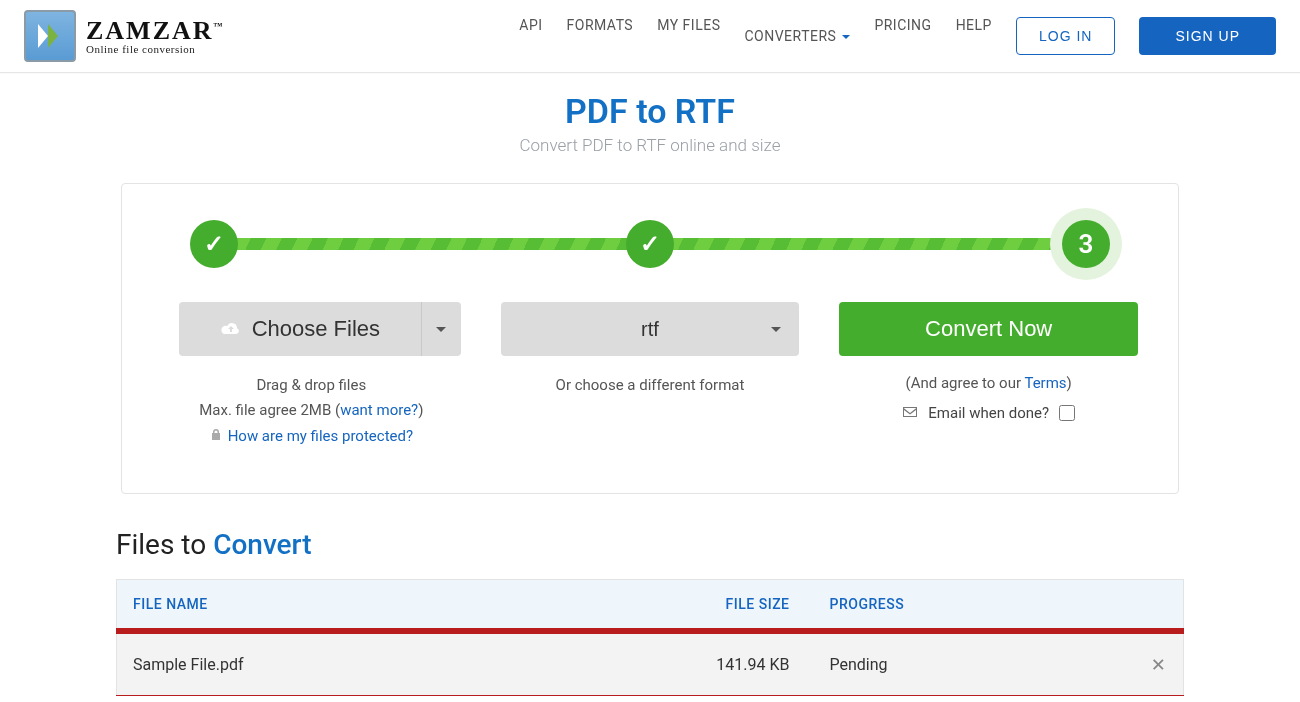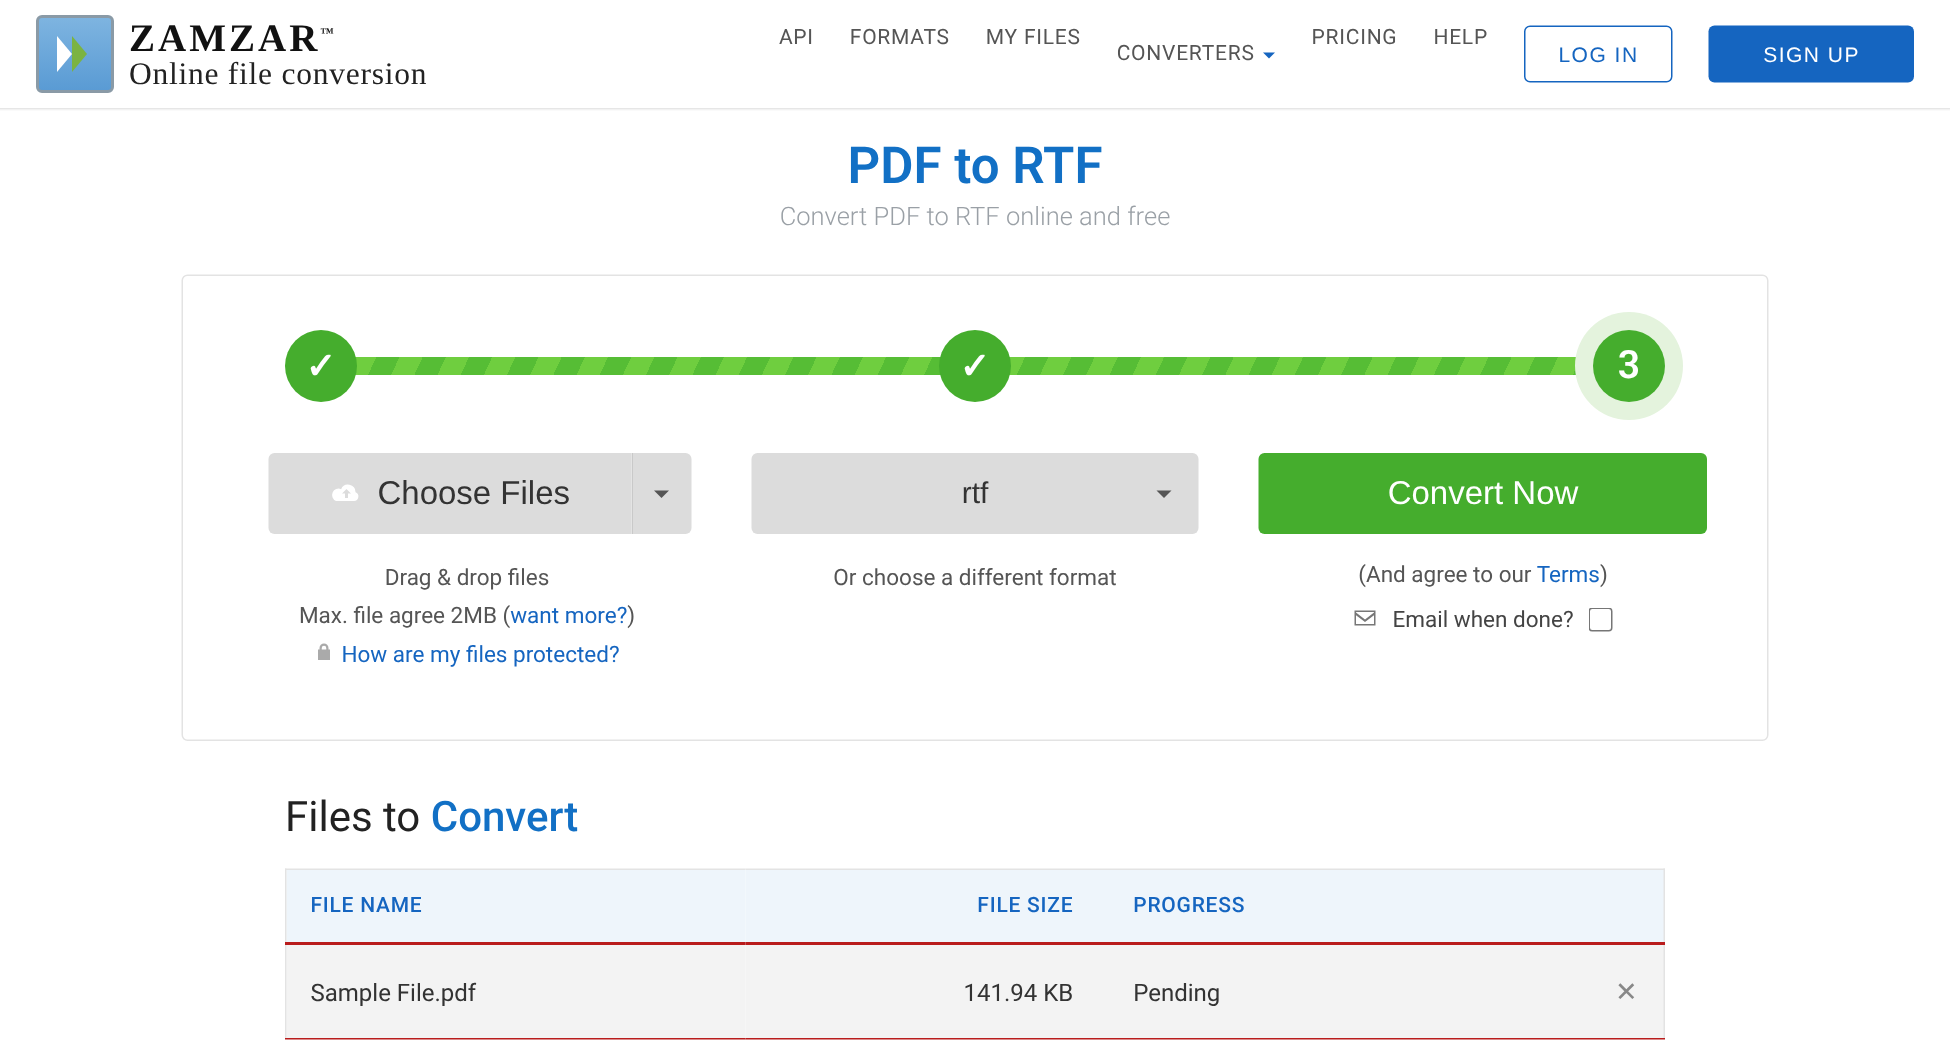--- a/index.html
+++ b/index.html
@@ -19,21 +19,21 @@
   }
   .logo-block { display:flex; align-items:center; gap:10px;font-family:Liberation Serif, serif; }
   .logo-square {
     width:52px;height:52px;border:2px solid #8a9aa6;border-radius:4px;
     background:linear-gradient(#7eb4e0,#5a9bd4);
     display:flex;align-items:center;justify-content:center;
   }
   .logo-text { display:flex;flex-direction:column;line-height:1; }
   .logo-title { font-weight:700;font-size:26px;letter-spacing:2px;color:#111;position:relative; }
   .logo-tm { font-size:9px;vertical-align:super;letter-spacing:0; }
-  .logo-subtitle { font-size:21px;color:#222;letter-spacing:.5px; }
+  .logo-subtitle { font-size:11px;color:#222;letter-spacing:.5px; }
   nav { display:flex;gap:24px; }
   nav a.navlink { color:#555;font-size:14px;text-decoration:none;letter-spacing:.5px; }
   .nav-dd { display:inline-flex;align-items:center;gap:4px; }
   .caret {
     width:0;height:0;border-left:4px solid transparent;border-right:4px solid transparent;
     border-top:4px solid #1565c0;margin-left:2px;position:relative;top:1px;
   }
   .btn-outline {
     border:1px solid #1565c0;color:#1565c0;background:#fff;
     padding:10px 22px;border-radius:4px;font-size:14px;letter-spacing:1px;
@@ -99,28 +99,28 @@
   .col p.sub a { color:#1565c0;text-decoration:none; }
   .lock-row { display:flex;align-items:center;gap:6px;margin-top:6px; }
   .lock-icon { color:#aaa;font-size:12px; }
 
   .agree { color:#555;font-size:15px;margin-top:18px; }
   .agree a { color:#1565c0;text-decoration:none; }
   .email-row { display:flex;align-items:center;gap:10px;margin-top:12px;color:#444;font-size:15px; }
   .email-row input[type=checkbox]{ width:16px;height:16px; }
   .env-icon { color:#777; }
 
-  .files-section { width:920px;margin:34px auto 16px auto; }
+  .files-section { width:1068px;margin:34px auto 16px auto; }
   .files-heading { font-size:28px;font-weight:400;color:#222; }
   .files-heading .accent { color:#1270c5;font-weight:500; }
 
   table.files { width:100%;border-collapse:collapse;margin-top:18px;border:1px solid #e3e3e3; }
   table.files thead th {
     background:#eef5fb;color:#1565c0;font-weight:500;font-size:14px;
-    text-align:left;padding:16px 16px;letter-spacing:.5px;border-bottom:2px solid #b91c1c;
+    text-align:left;padding:16px 16px;letter-spacing:.5px;border-bottom:6px solid #b91c1c;
   }
   table.files thead th.size { text-align:right;padding-right:24px; }
   table.files tbody td {
     background:#f3f3f3;padding:20px 16px;font-size:16px;color:#333;border-bottom:1px solid #b91c1c;
   }
   table.files tbody td.size { text-align:right;padding-right:24px; }
   .close-x { color:#888;font-size:18px;cursor:pointer; }
 </style>
 </head>
 <body>
@@ -150,21 +150,21 @@
     </a>
     <a class="navlink" href="#">PRICING</a>
     <a class="navlink" href="#">HELP</a>
     <button class="btn-outline">LOG IN</button>
     <button class="btn-primary">SIGN UP</button>
   </nav>
 </header>
 
 <div class="page-title">
   <h1>PDF to RTF</h1>
-  <p>Convert PDF to RTF online and free</p>
+  <p>Convert PDF to RTF online and size</p>
 </div>
 
 <div class="panel">
 
   <div class="steps">
     <div class="step-line"></div>
     <div class="step">
         <span class="check">✓</span>
       </div>
     <div class="step">

